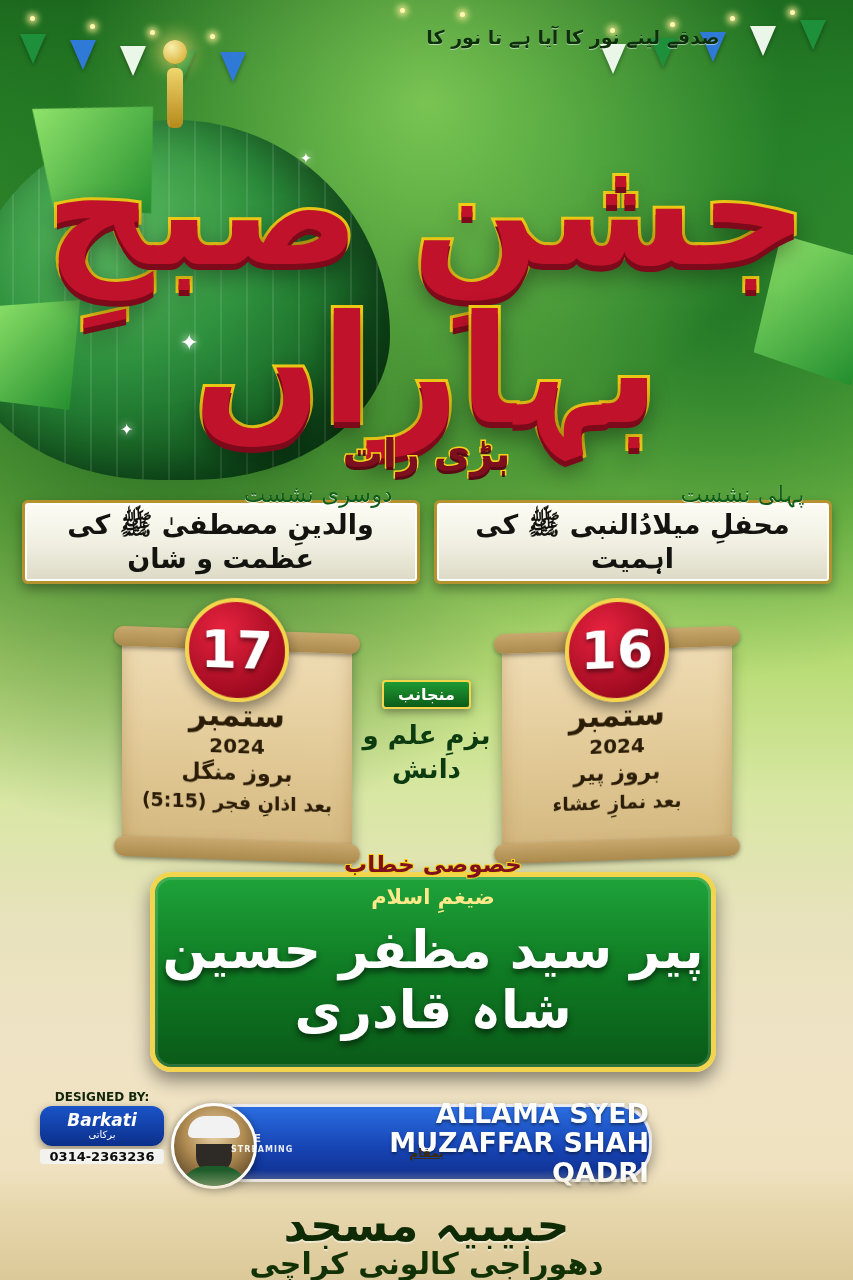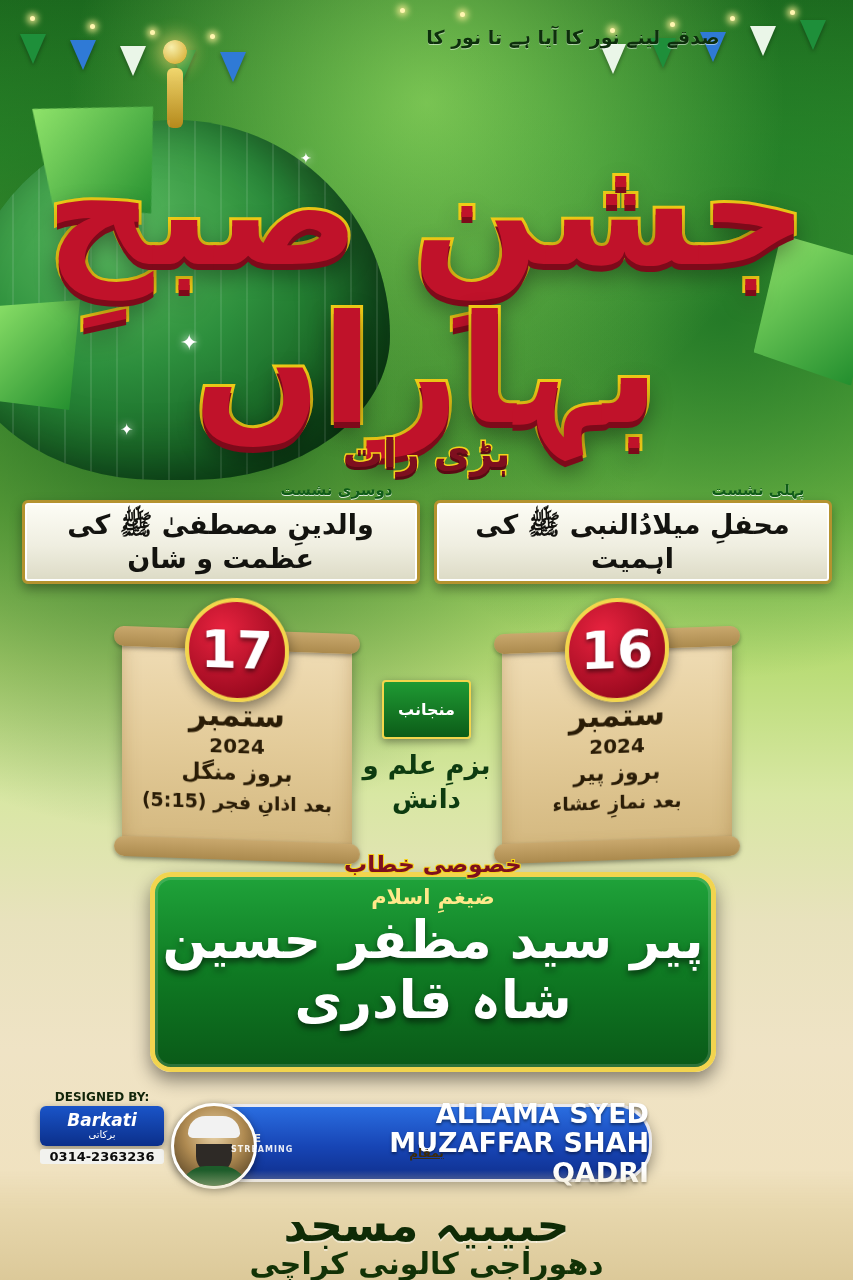--- a/index.html
+++ b/index.html
@@ -78,21 +78,21 @@
   .sessions{position:absolute;top:500px;left:0;width:853px;display:flex;justify-content:center;gap:14px;direction:rtl;}
   .sess{
     position:relative;width:392px;height:78px;
     background:linear-gradient(180deg,#fdfdf6 0%,#efeee0 55%,#dcdac5 100%);
     border:3px solid #b4932f;border-radius:6px;
     box-shadow:0 5px 12px rgba(0,0,0,.35), inset 0 0 0 2px #fff;
     display:flex;align-items:center;justify-content:center;
   }
   .sess-label{
     position:absolute;top:-22px;right:24px;direction:rtl;
-    font-size:15px;font-weight:bold;color:#0f5c18;
+    font-size:23px;font-weight:normal;color:#0f5c18;
     text-shadow:0 1px 0 rgba(255,255,255,.8);
   }
   .sess-text{direction:rtl;font-size:27px;font-weight:bold;color:#13130f;line-height:1.25;padding:0 10px;text-align:center;}
   
   .dates{position:absolute;top:640px;left:0;width:853px;display:flex;justify-content:center;gap:150px;direction:rtl;}
   .scroll{
     position:relative;width:230px;height:210px;
     background:linear-gradient(180deg,#f0ddb6 0%,#e3cb99 50%,#d3b77e 100%);
     border-radius:8px;
     box-shadow:0 6px 14px rgba(0,0,0,.35), inset 0 0 18px rgba(140,100,40,.35);
@@ -120,45 +120,45 @@
   .scroll-year{font-size:20px;font-weight:bold;}
   .scroll-day{font-size:22px;font-weight:bold;margin-top:2px;}
   .scroll-time{font-size:19px;font-weight:bold;margin-top:6px;}
   
   .mid-tag{
     position:absolute;top:680px;left:50%;transform:translateX(-50%);
     width:160px;text-align:center;direction:rtl;
   }
   .mid-chip{
     display:inline-block;background:linear-gradient(180deg,#1f9a33,#0c5c18);
-    color:#fff;font-size:16px;font-weight:bold;padding:18px 14px;border-radius:4px;
+    color:#fff;font-size:16px;font-weight:bold;padding:3px 14px;border-radius:4px;
     border:2px solid #f3d64c;box-shadow:0 3px 8px rgba(0,0,0,.4);
   }
   .mid-text{margin-top:10px;font-size:26px;font-weight:bold;color:#0d3b10;line-height:1.3;}
   
   .speaker{
     position:absolute;top:872px;left:150px;width:556px;height:190px;
     background:linear-gradient(180deg,#1fa33a 0%,#0f7a23 50%,#0a5a18 100%);
     border:5px solid #f2d44f;border-radius:21px;
     box-shadow:0 8px 18px rgba(0,0,0,.45), inset 0 0 0 3px rgba(255,255,255,.15);
     direction:rtl;text-align:center;
   }
   .speaker-top{margin-top:-26px;font-size:23px;font-weight:bold;color:#7d0f1e;
     -webkit-text-stroke:2px #f6d21a;paint-order:stroke fill;}
   .speaker-sub{margin-top:8px;font-size:21px;font-weight:bold;color:#ffe98a;}
-  .speaker-name{margin-top:2px;font-size:52px;font-weight:bold;color:#fff;
+  .speaker-name{margin-top:12px;font-size:52px;font-weight:bold;color:#fff;
     text-shadow:0 4px 6px rgba(0,0,0,.55);line-height:1.15;}
   
   .designed{
     position:absolute;left:40px;top:1090px;width:124px;text-align:center;
   }
   .designed-t{font-size:12px;font-weight:bold;color:#12250a;}
   .designed-box{
     margin-top:2px;background:linear-gradient(180deg,#1a54c8,#0b2f8a);
-    border-radius:6px;padding:6px 4px;color:#fff;
+    border-radius:12px;padding:6px 4px;color:#fff;
     box-shadow:0 3px 8px rgba(0,0,0,.4);
   }
   .designed-logo{font-size:17px;font-style:italic;font-weight:bold;line-height:1;}
   .designed-ur{font-size:10px;direction:rtl;}
   .designed-num{margin-top:3px;font-size:13px;font-weight:bold;color:#0b0b0b;background:#f2f2ee;border-radius:3px;}
   
   .livebar{
     position:absolute;left:176px;top:1104px;width:470px;height:72px;
     background:linear-gradient(180deg,#2a6de0 0%,#1745b5 55%,#0f2f8d 100%);
     border:3px solid #e9e9ef;border-radius:36px;

